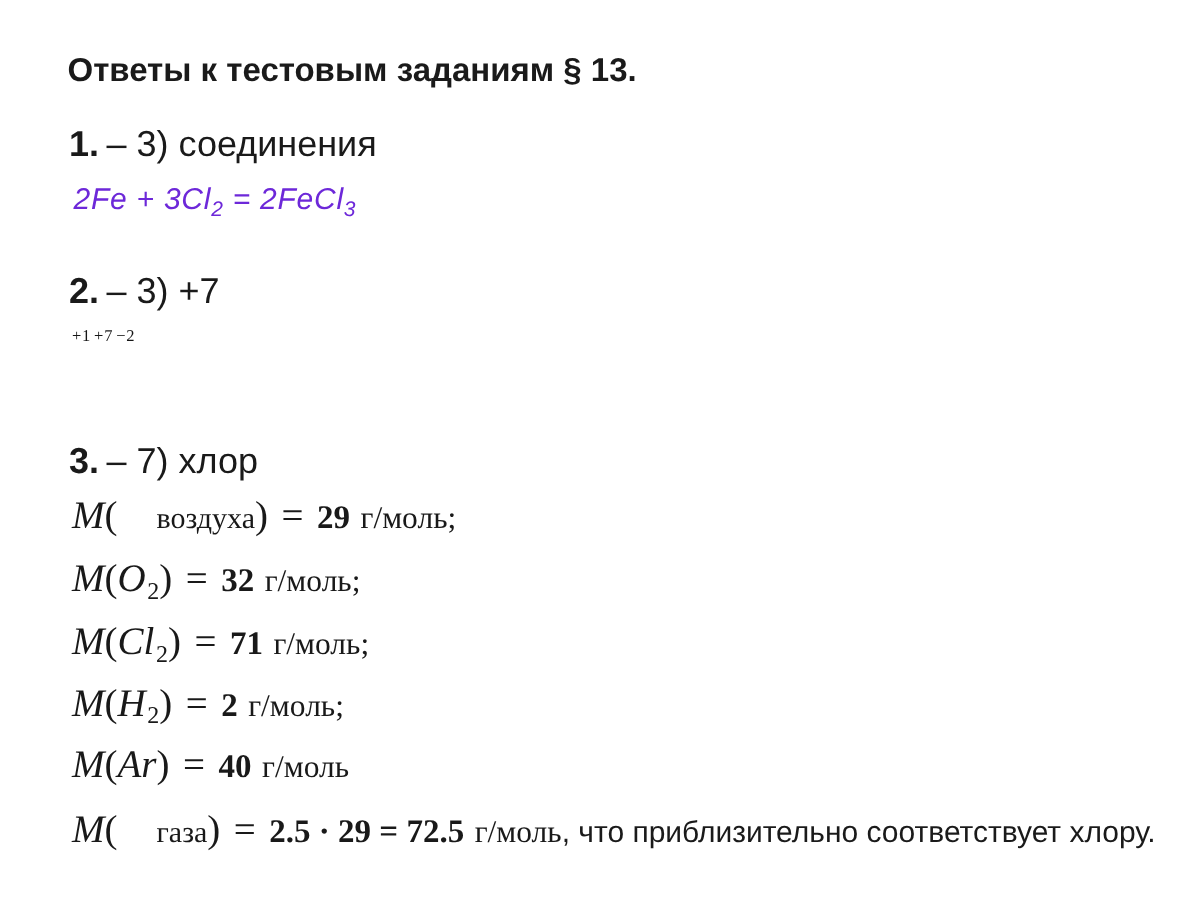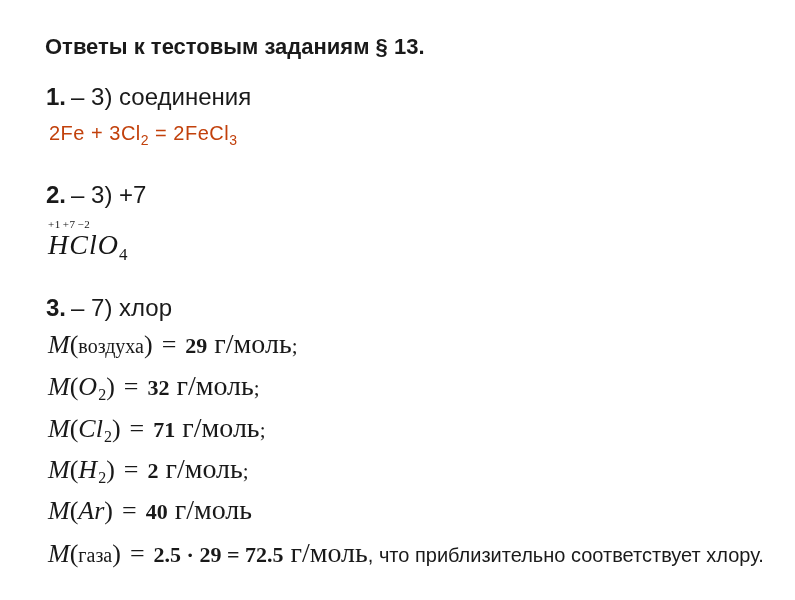--- a/index.html
+++ b/index.html
@@ -33,22 +33,23 @@
     color: #1a1a1a;
   }
   .answer .num { font-weight: bold; }
   .answer .txt { margin-left: 5px; }
 
   
   .equation {
     left: 49px;
     top: 122px;
     font-size: 20px;
-    color: #c2410c;
+    color: #6d28d9;
     letter-spacing: 0.5px;
+    font-style: italic;
   }
   .equation .eqsub {
     font-size: 14px;
     vertical-align: -5px;
     line-height: 0;
   }
   .soft { filter: blur(0.35px); }
 
   
   .hclo4 {
@@ -77,30 +78,30 @@
 
   
   .formula-line {
     left: 48px;
     font-family: "Liberation Serif", serif;
     font-size: 26px;
     color: #191919;
     line-height: 30px;
   }
   .formula-line .mi { font-style: italic; }
-  .formula-line .arg-word { font-size: 20px; }
+  .formula-line .arg-word { font-size: 20px; margin-left: 26px; }
   .formula-line .msub {
     font-size: 16px;
     vertical-align: -5px;
     line-height: 0;
     margin-left: 1px;
   }
   .formula-line .eq { padding: 0 9px; }
   .formula-line .val { font-weight: bold; font-size: 22px; }
-  .formula-line .unit { font-size: 28px; margin-left: 7px; text-align: center; }
+  .formula-line .unit { font-size: 21px; margin-left: 7px; text-align: center; }
   .formula-line .punct { font-size: 21px; }
   .formula-line .note {
     font-family: "Liberation Sans", sans-serif;
     font-size: 20px;
     color: #1a1a1a;
   }
 </style>
 </head>
 <body>
 
@@ -114,23 +115,20 @@
   <span>2Fe + 3Cl</span><sub class="eqsub">2</sub><span> = 2FeCl</span><sub class="eqsub">3</sub>
 </div>
 
 <div class="abs answer" style="top:181px">
   <span class="num">2.</span><span class="txt">– 3) +7</span>
 </div>
 
 <div class="abs hclo4 soft">
   <div class="ox-row">
     <span>+1</span><span>+7</span><span>−2</span>
-  </div>
-  <div class="base-row">
-    <span class="mi">HClO</span><sub class="msub4">4</sub>
   </div>
 </div>
 
 <div class="abs answer" style="top:294px">
   <span class="num">3.</span><span class="txt">– 7) хлор</span>
 </div>
 
 <div class="abs formula-line" style="top:329px">
   <span class="soft"><span class="mi">M</span><span class="paren">(</span><span class="arg-word">воздуха</span><span class="paren">)</span><span class="eq">=</span><span class="val">29</span><span class="unit">г/моль</span><span class="punct">;</span></span>
 </div>

